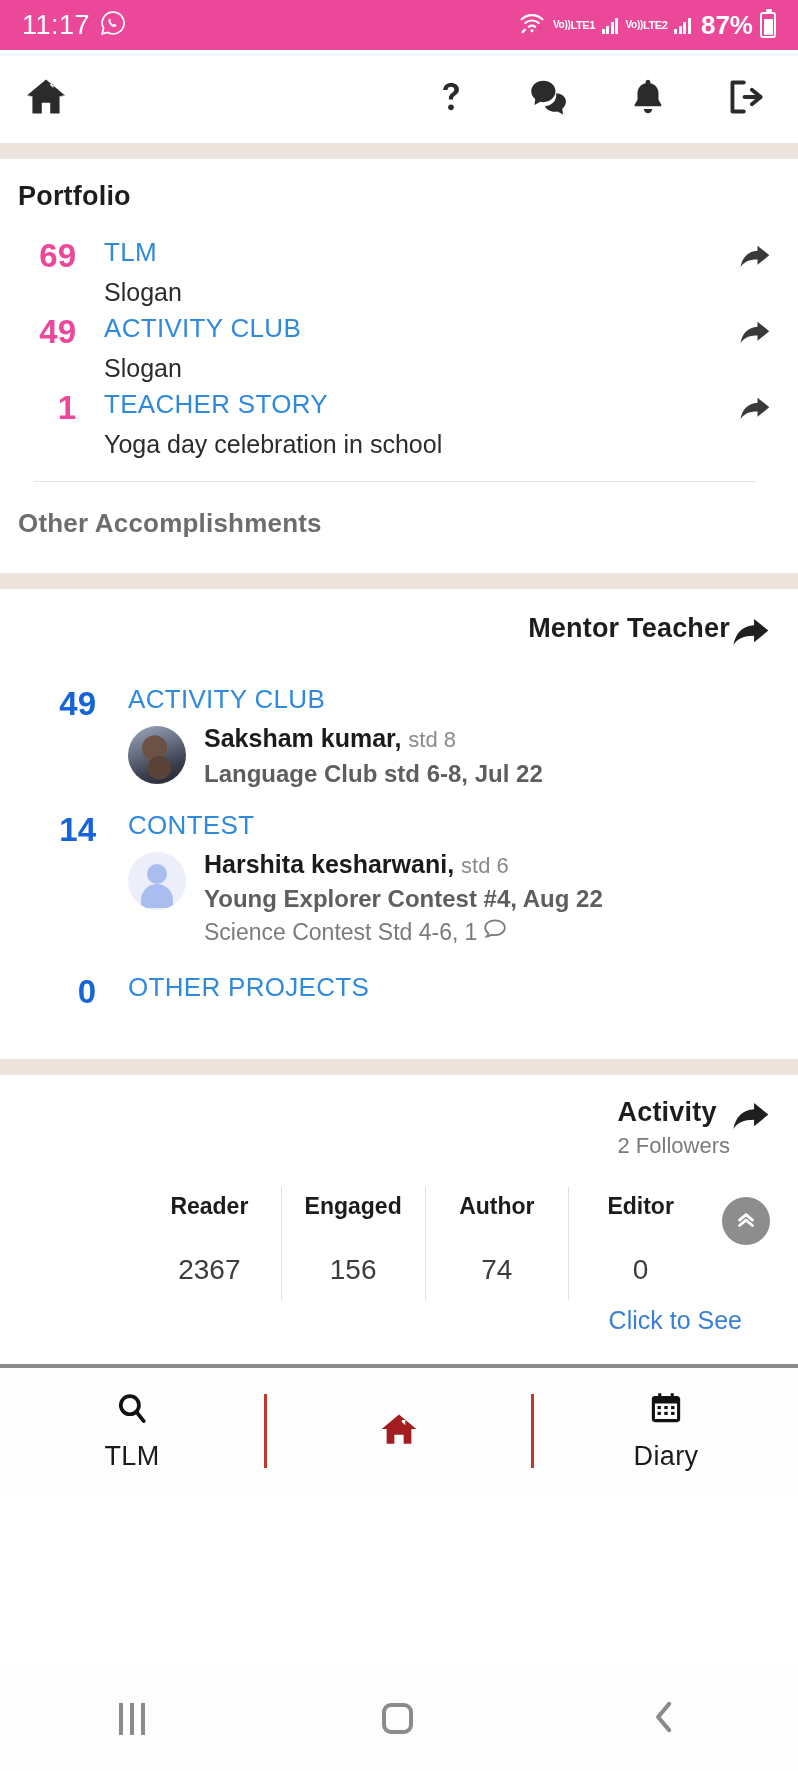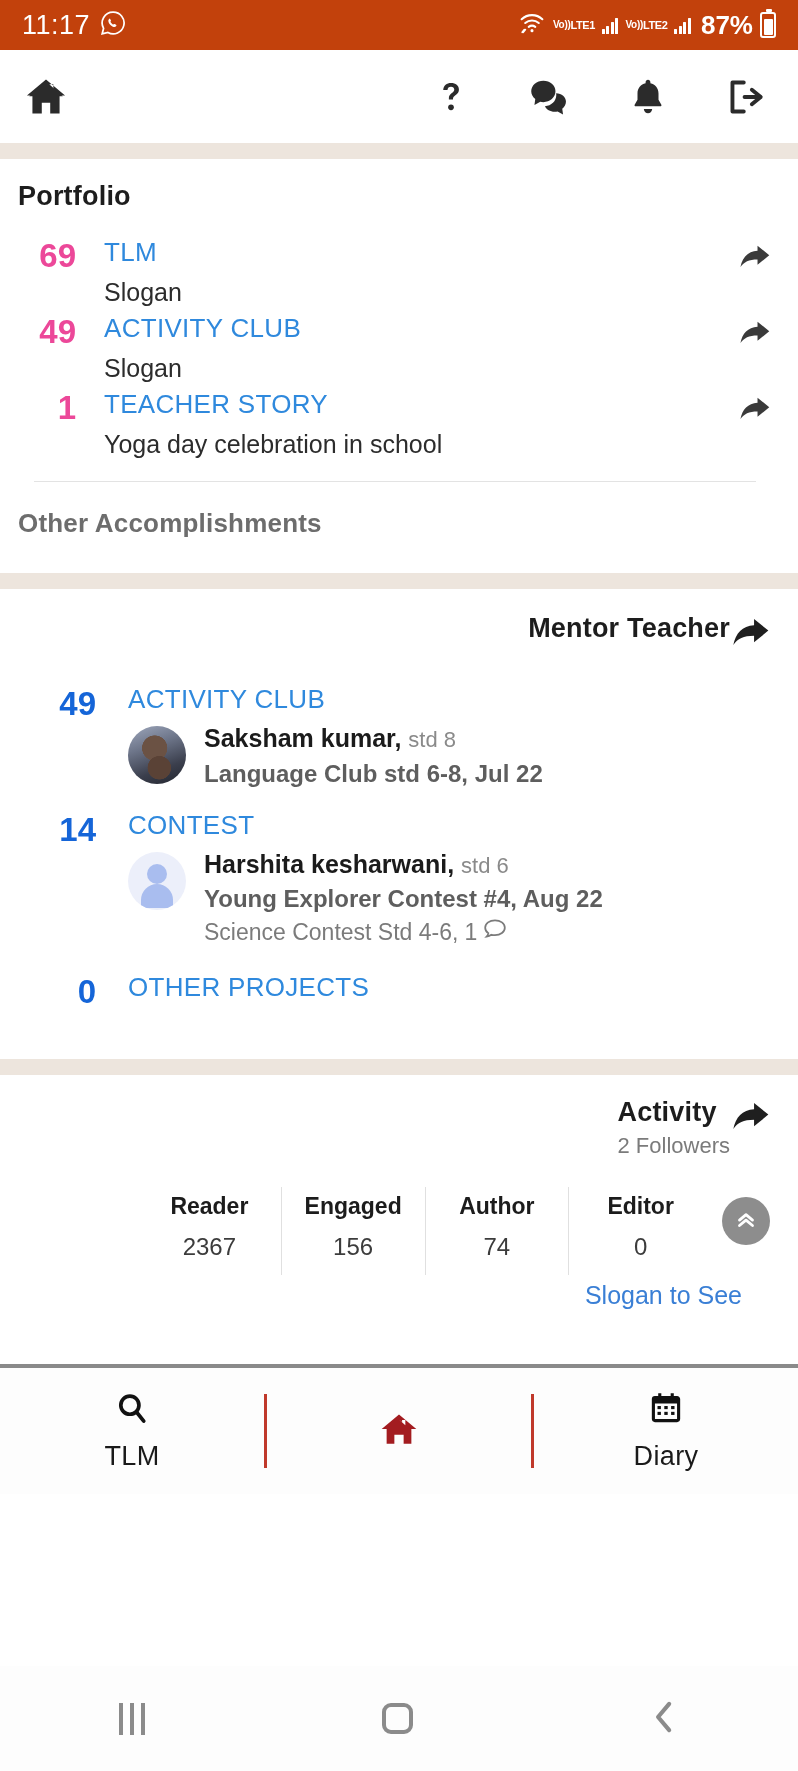--- a/index.html
+++ b/index.html
@@ -6,21 +6,21 @@
   html,body { width:798px; height:1771px; }
   body {
     font-family:"Liberation Sans", sans-serif;
     background:#ffffff;
     overflow:hidden;
     position:relative;
   }
 
   
   .statusbar{
-    height:50px; background:#c2410c; color:#ffffff;
+    height:50px; background:#ec4899; color:#ffffff;
     display:flex; align-items:center; justify-content:space-between;
     padding:16px 22px;
   }
   .sb-left{ display:flex; align-items:center; gap:10px; }
   .sb-time{ font-size:27px; font-weight:400; letter-spacing:.5px; }
   .sb-right{ display:flex; align-items:center; gap:7px; }
   .sb-battery-text{ font-size:26px; font-weight:700; margin-left:3px; }
   .volte{ display:flex; flex-direction:row; align-items:center; line-height:1; }
   .volte b{ font-size:10px; font-weight:700; letter-spacing:-.3px; }
   .volte span{ font-size:11px; font-weight:700; letter-spacing:-.4px; }
@@ -105,21 +105,21 @@
   .pmeta{ font-size:24px; font-weight:700; color:#5e5e5e; margin-top:4px; line-height:1.25; }
   .pmeta2{ font-size:23px; color:#7b7b7b; margin-top:4px; display:flex; align-items:center; gap:6px; line-height:1.25; }
 
   
   .stats{
     display:flex; margin:28px 60px 0 120px;
   }
   .stat{ flex:1; text-align:center; padding:6px 0 14px 0; position:relative; }
   .stat + .stat{ border-left:1px solid #e0e0e0; }
   .stat-h{ font-size:23px; font-weight:700; color:#1c1c1c; }
-  .stat-v{ font-size:24px; color:#3c3c3c; margin-top:13px; }
+  .stat-v{ font-size:28px; color:#3c3c3c; margin-top:34px; }
   .click-see{
     text-align:right; font-size:25px; color:#3a7fd5; padding-right:30px; margin-top:6px;
   }
 
   .fab{
     position:absolute; right:28px; top:1197px;
     width:48px; height:48px; border-radius:50%;
     background:#8d8d8d; color:#fff;
     display:flex; align-items:center; justify-content:center;
     z-index:5;
@@ -377,21 +377,21 @@
     <div class="stat">
       <div class="stat-h">Author</div>
       <div class="stat-v">74</div>
     </div>
     <div class="stat">
       <div class="stat-h">Editor</div>
       <div class="stat-v">0</div>
     </div>
   </div>
 
-  <div class="click-see">Slogan to See</div>
+  <div class="click-see">Click to See</div>
 </div>
 
 <div class="fab">
   <span>
     <svg width="26" height="26" viewBox="0 0 24 24" fill="none" stroke="#fff" stroke-width="2.6" stroke-linecap="round" stroke-linejoin="round">
       <path d="M6 13l6-5 6 5"></path>
       <path d="M6 18l6-5 6 5"></path>
     </svg>
   </span>
 </div>

